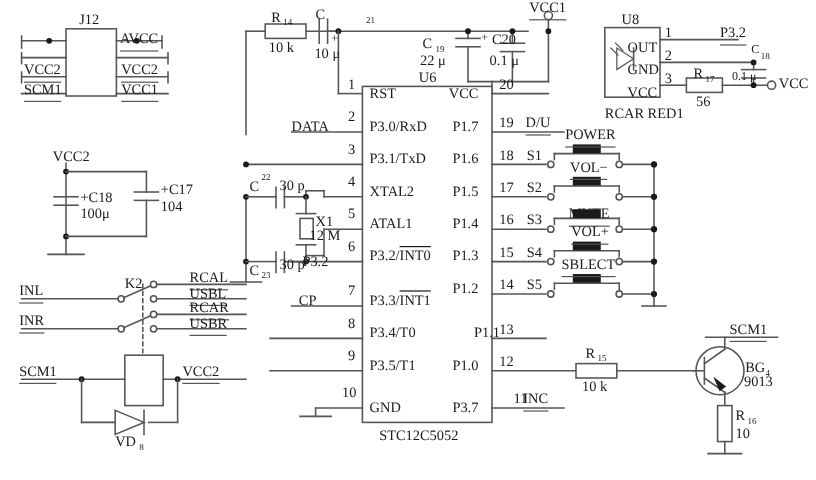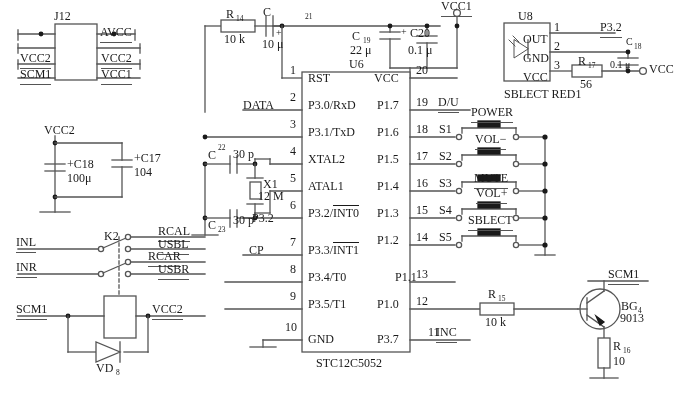--- a/index.html
+++ b/index.html
@@ -279,39 +279,39 @@
     <line x1="604" y1="291" x2="604" y2="281"></line>
     <line x1="588" y1="281" x2="648" y2="281"></line>
 
     <line x1="604" y1="327" x2="604" y2="338"></line>
     <rect x="598" y="338" width="12" height="30" fill="#ffffff" stroke="#555555"></rect>
     <line x1="604" y1="368" x2="604" y2="378"></line>
     <line x1="590" y1="378" x2="618" y2="378"></line>
   </g>
 </svg>
 
-<div class="lbl" style="left:54px;top:10px;">J12</div>
+<div class="lbl" style="left:66px;top:10px;">J12</div>
 <div class="lbl und" style="left:100px;top:26px;">AVCC</div>
 <div class="lbl und" style="left:20px;top:52px;">VCC2</div>
 <div class="lbl und" style="left:101px;top:52px;">VCC2</div>
 <div class="lbl und" style="left:20px;top:68px;">SCM1</div>
 <div class="lbl und" style="left:101px;top:68px;">VCC1</div>
 
 <div class="lbl" style="left:44px;top:124px;">VCC2</div>
 <div class="lbl" style="left:67px;top:158px;">+C18</div>
 <div class="lbl" style="left:67px;top:172px;">100μ</div>
 <div class="lbl" style="left:134px;top:152px;">+C17</div>
 <div class="lbl" style="left:134px;top:166px;">104</div>
 
 <div class="lbl" style="left:104px;top:230px;">K2</div>
 <div class="lbl und" style="left:16px;top:236px;">INL</div>
 <div class="lbl und" style="left:16px;top:261px;">INR</div>
 <div class="lbl und" style="left:158px;top:225px;">RCAL</div>
 <div class="lbl und" style="left:158px;top:238px;">USBL</div>
-<div class="lbl und" style="left:148px;top:250px;">RCAR</div>
+<div class="lbl und" style="left:158px;top:250px;">RCAR</div>
 <div class="lbl und" style="left:158px;top:263px;">USBR</div>
 <div class="lbl und" style="left:16px;top:303px;">SCM1</div>
 <div class="lbl und" style="left:152px;top:303px;">VCC2</div>
 <div class="lbl" style="left:96px;top:362px;">VD</div>
 <div class="lbl xs" style="left:116px;top:369px;">8</div>
 
 <div class="lbl" style="left:226px;top:8px;">R</div>
 <div class="lbl xs" style="left:236px;top:15px;">14</div>
 <div class="lbl" style="left:224px;top:33px;">10 k</div>
 <div class="lbl" style="left:263px;top:6px;">C</div>
@@ -395,21 +395,21 @@
 <div class="lbl" style="left:439px;top:231px;">S5</div>
 <div class="lbl und" style="left:436px;top:326px;">INC</div>
 
 <div class="lbl und" style="left:471px;top:106px;">POWER</div>
 <div class="lbl und" style="left:475px;top:133px;">VOL−</div>
 <div class="lbl und" style="left:474px;top:172px;">MUTE</div>
 <div class="lbl und" style="left:476px;top:187px;">VOL+</div>
 <div class="lbl und" style="left:468px;top:214px;">SBLECT</div>
 
 <div class="lbl" style="left:518px;top:10px;">U8</div>
-<div class="lbl" style="left:504px;top:88px;">SBLECT RED1</div>
+<div class="lbl" style="left:504px;top:88px;">RCAR RED1</div>
 <div class="lbl" style="left:554px;top:21px;">1</div>
 <div class="lbl" style="left:554px;top:40px;">2</div>
 <div class="lbl" style="left:554px;top:59px;">3</div>
 <div class="lbl" style="left:523px;top:33px;">OUT</div>
 <div class="lbl" style="left:523px;top:52px;">GND</div>
 <div class="lbl" style="left:523px;top:71px;">VCC</div>
 <div class="lbl und" style="left:600px;top:21px;">P3.2</div>
 <div class="lbl" style="left:578px;top:55px;">R</div>
 <div class="lbl xs" style="left:588px;top:62px;">17</div>
 <div class="lbl" style="left:580px;top:78px;">56</div>

